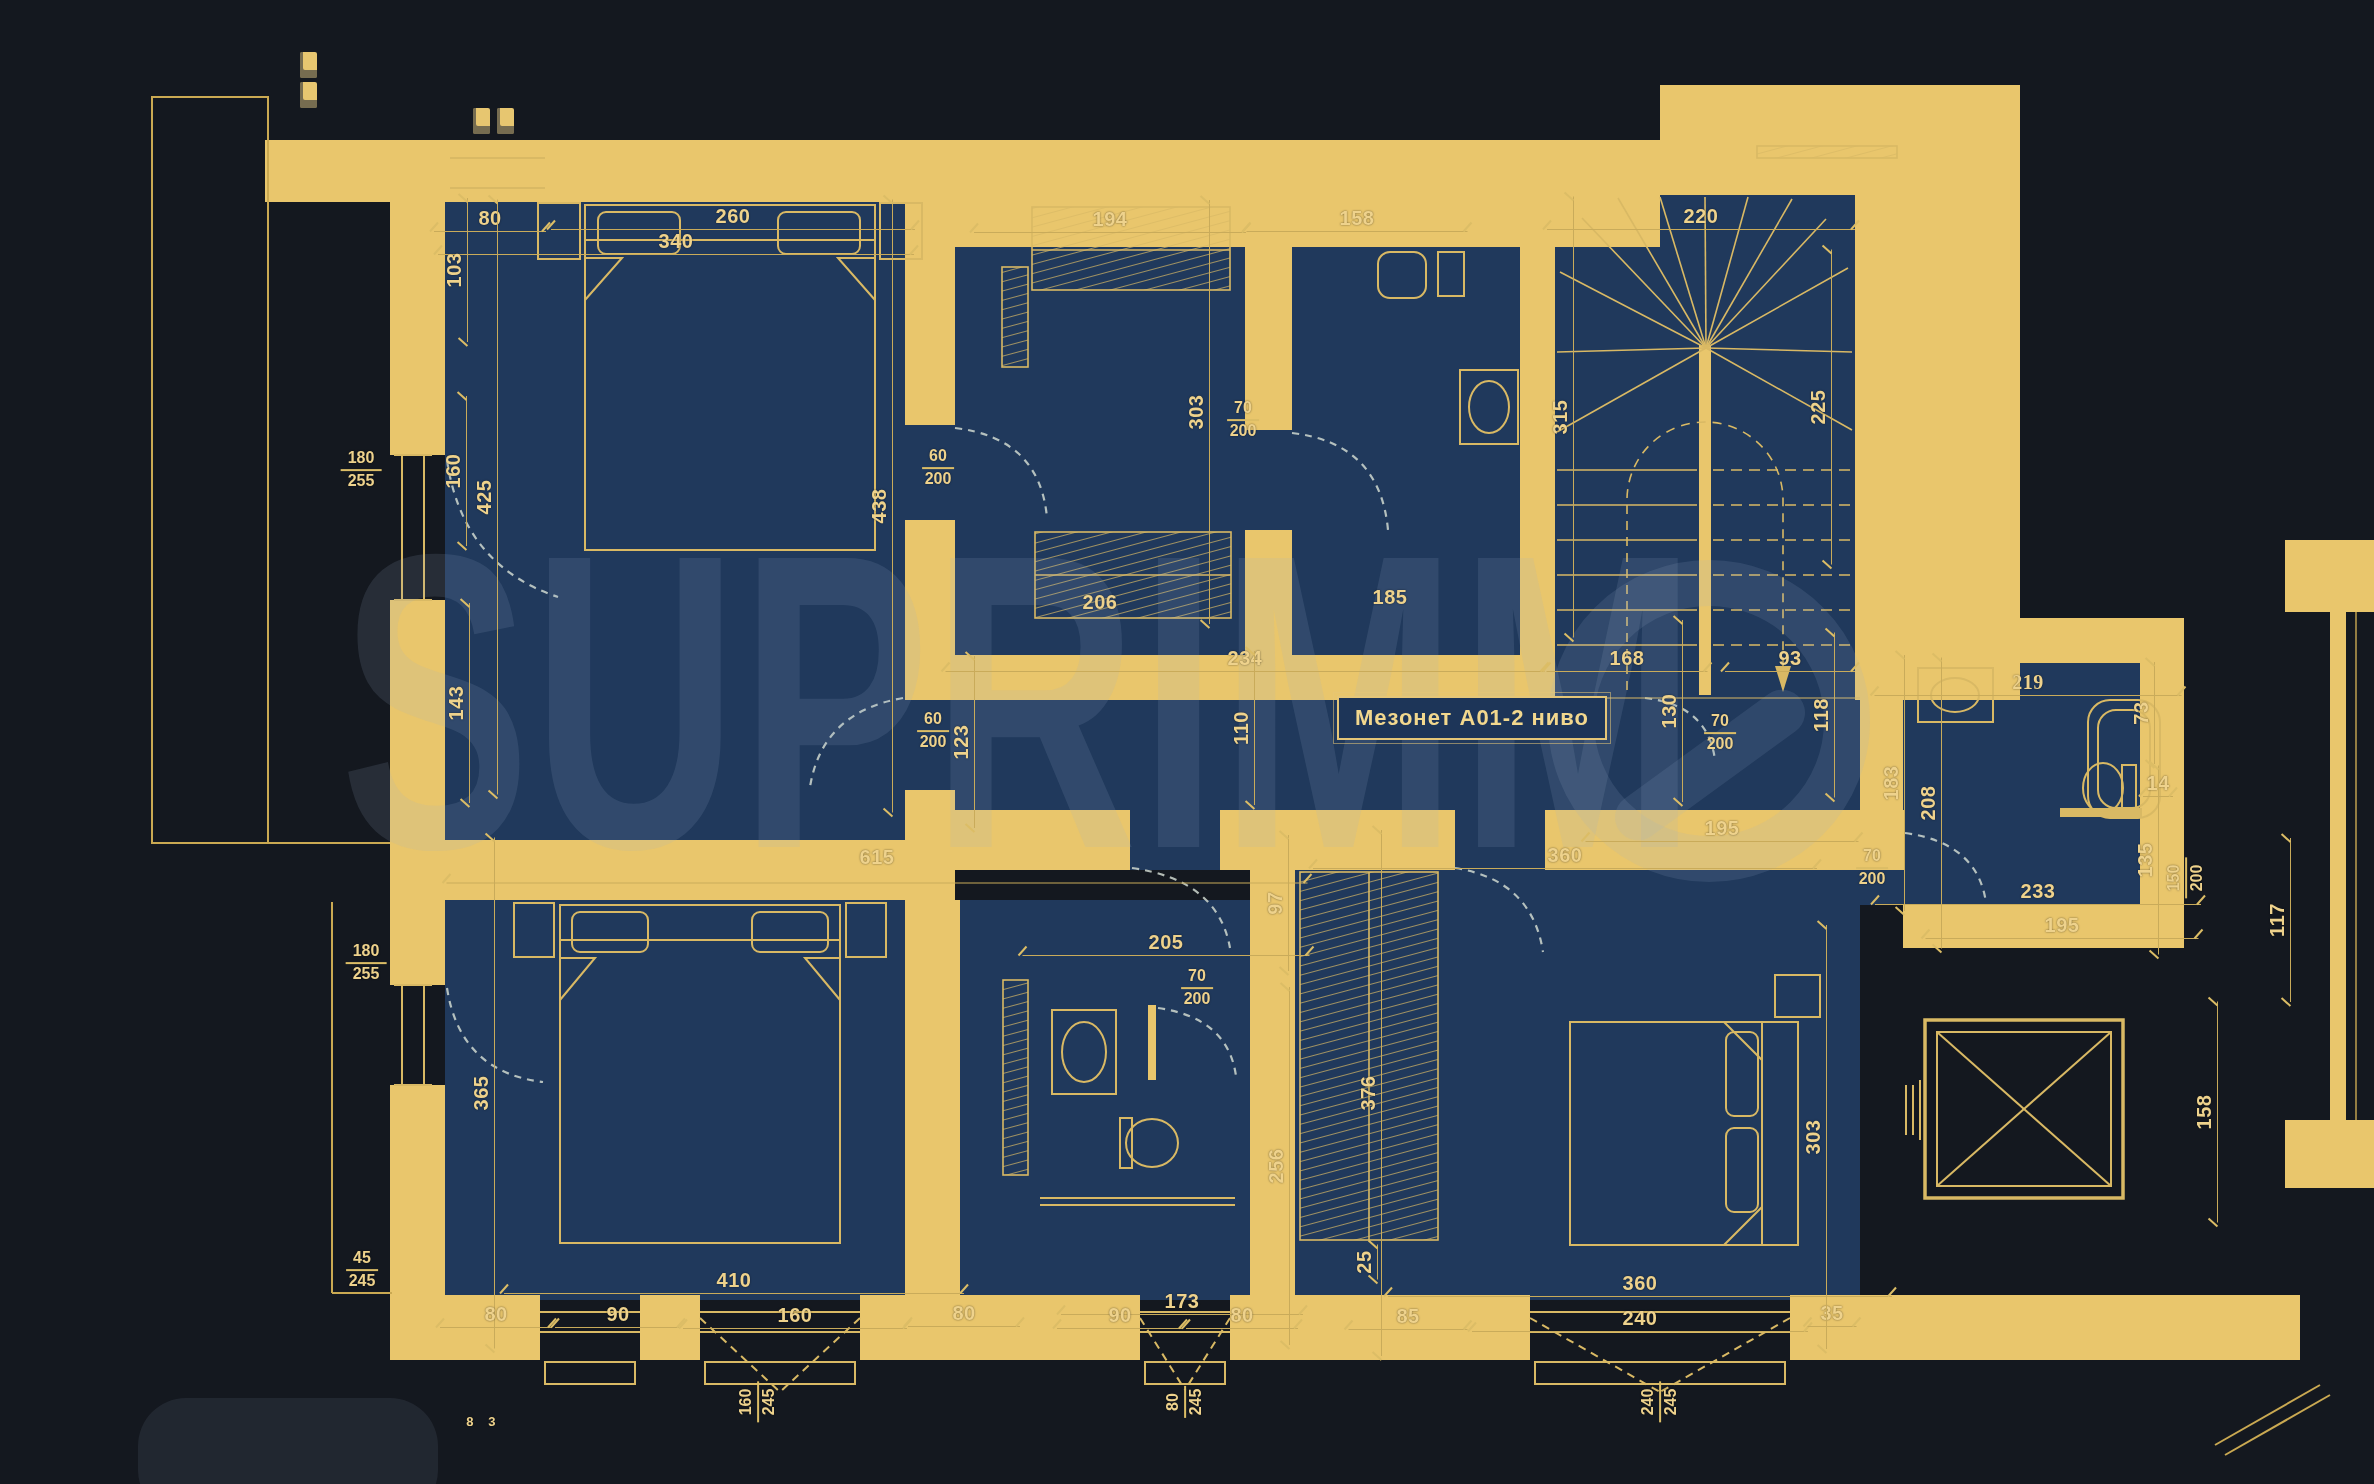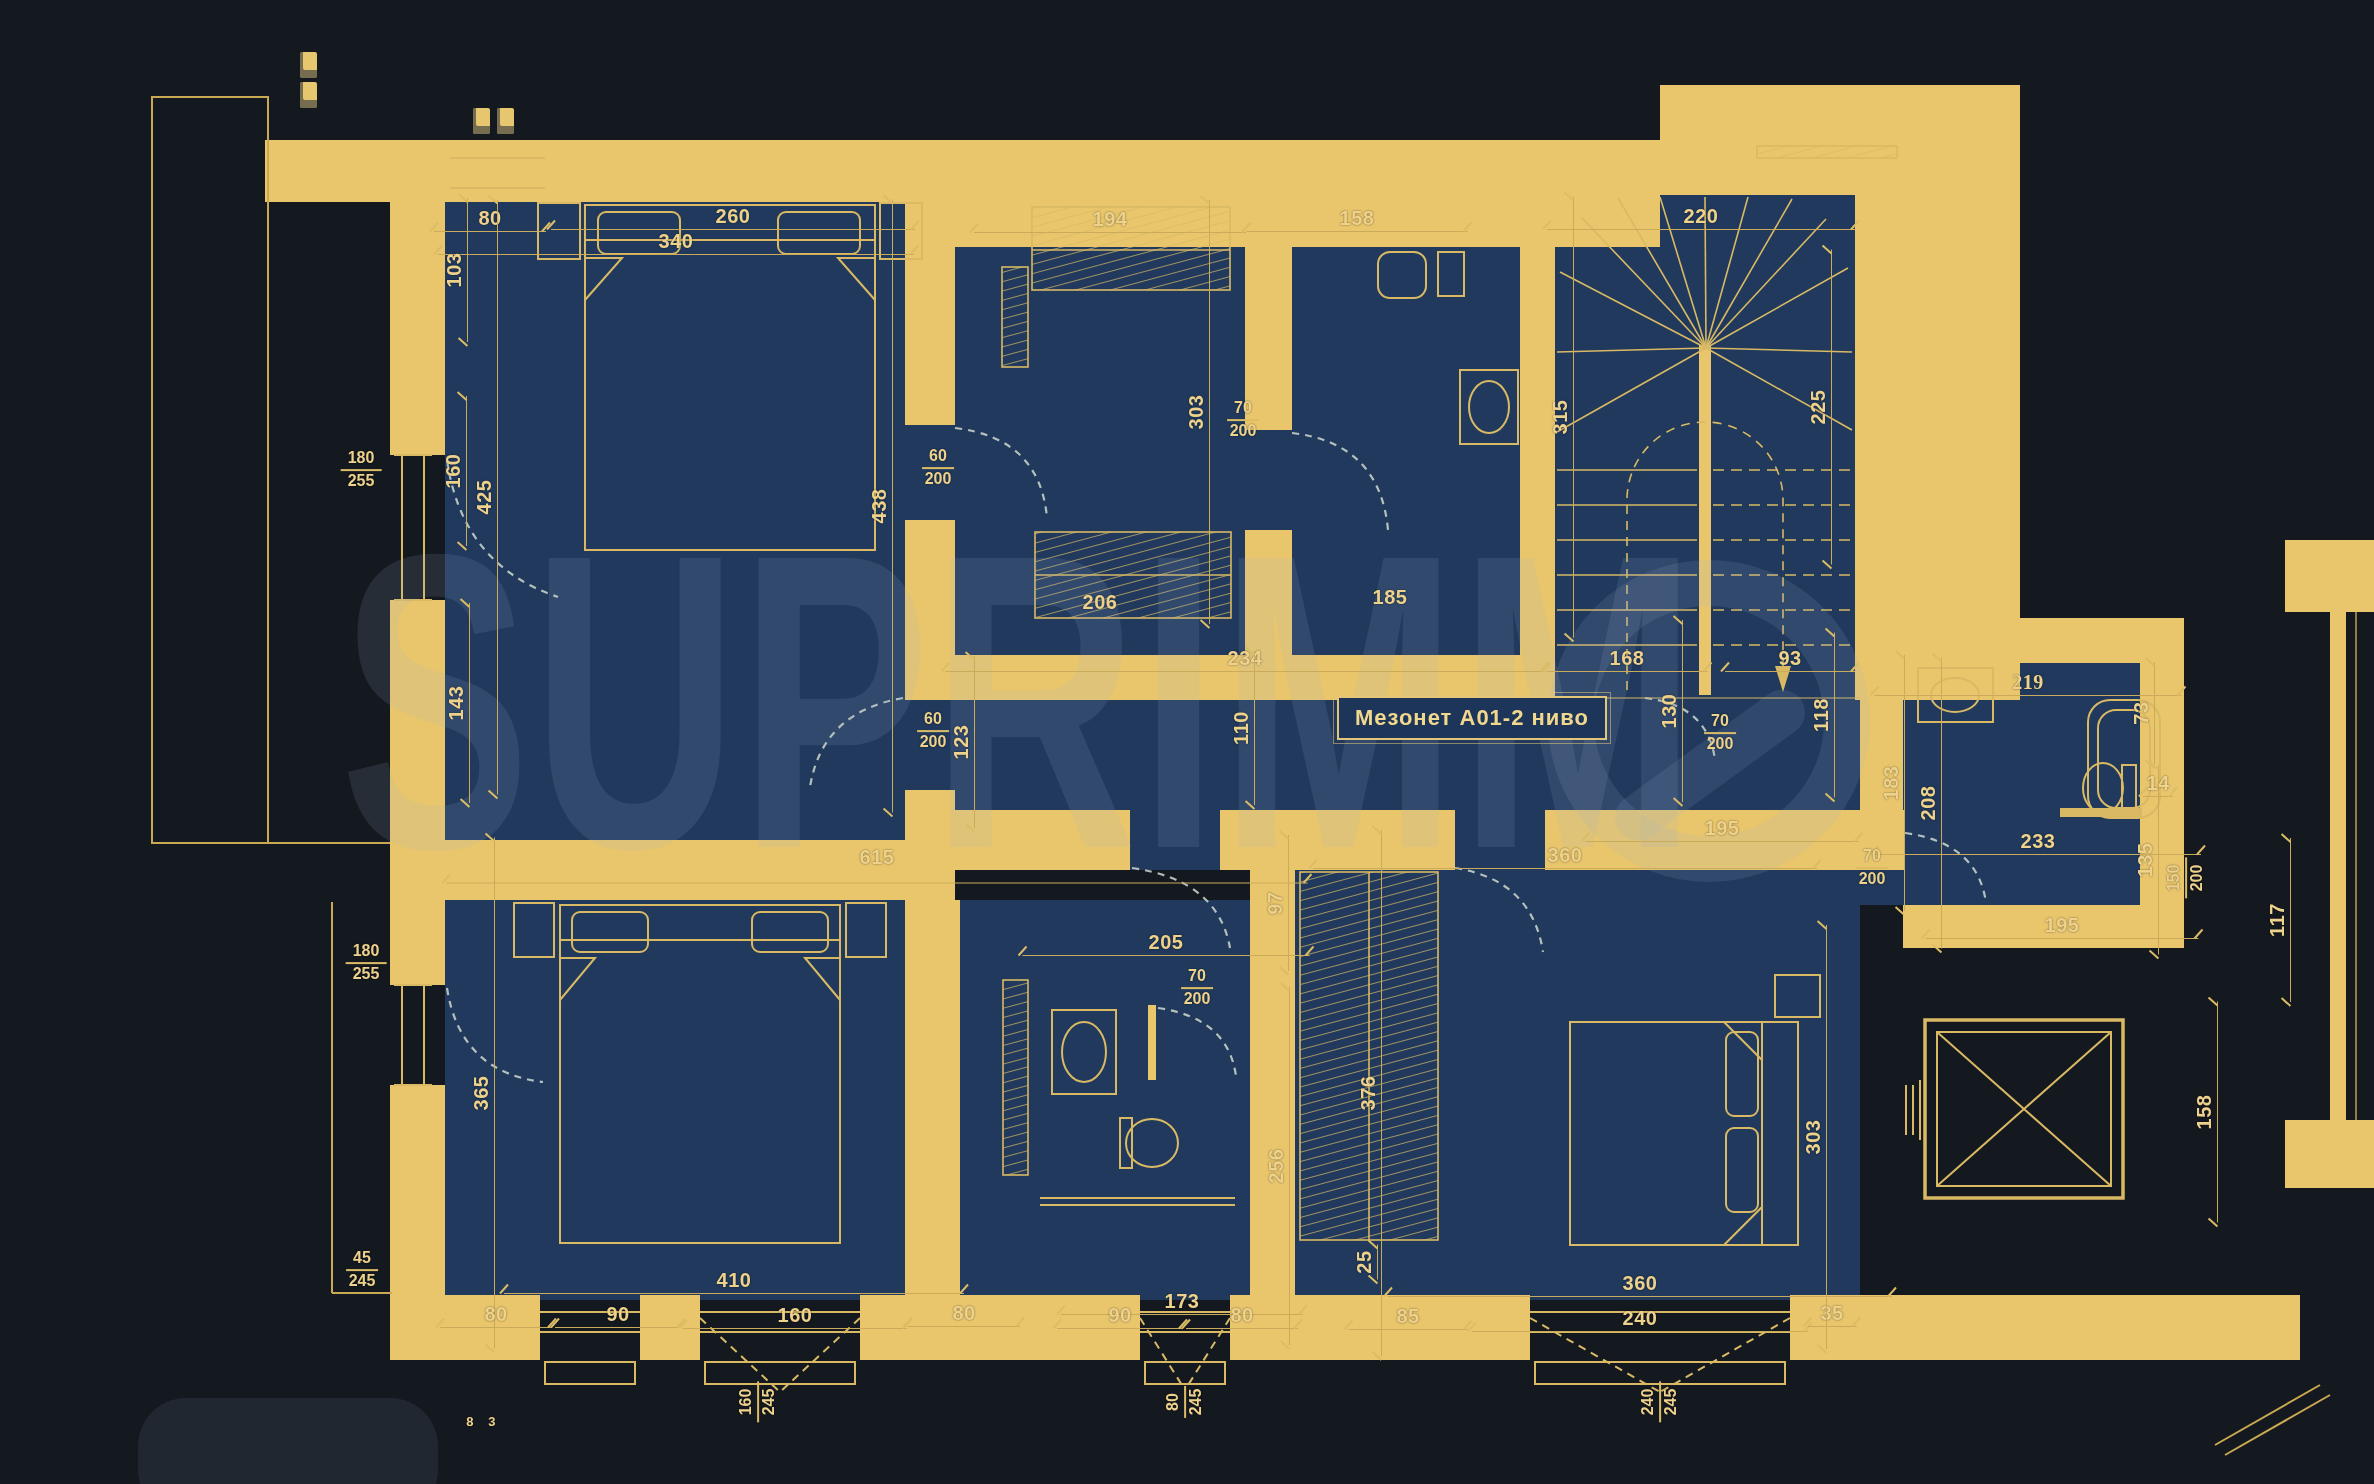--- a/index.html
+++ b/index.html
@@ -422,21 +422,21 @@
         <span class="dline" style="width: 102px;"></span>
       </div>
       <div class="dim" style="left: 2158px; top: 785px; --r: 0deg;">
         <span class="dtext">14</span>
         <span class="dline" style="width: 30px;"></span>
       </div>
       <div class="dim" style="left: 2147px; top: 860px; --r: -90deg;">
         <span class="dtext">135</span>
         <span class="dline" style="width: 189px;"></span>
       </div>
-      <div class="dim" style="left: 2038px; top: 843px; justify-content: flex-end; --r: 0deg;">
+      <div class="dim" style="left: 2038px; top: 893px; justify-content: flex-end; --r: 0deg;">
         <span class="dtext">233</span>
         <span class="dline" style="width: 326px;"></span>
       </div>
       <div class="dim" style="left: 2062px; top: 927px; --r: 0deg;">
         <span class="dtext">195</span>
         <span class="dline" style="width: 273px;"></span>
       </div>
       <div class="dim" style="left: 2279px; top: 920px; --r: -90deg;">
         <span class="dtext">117</span>
         <span class="dline" style="width: 164px;"></span>

